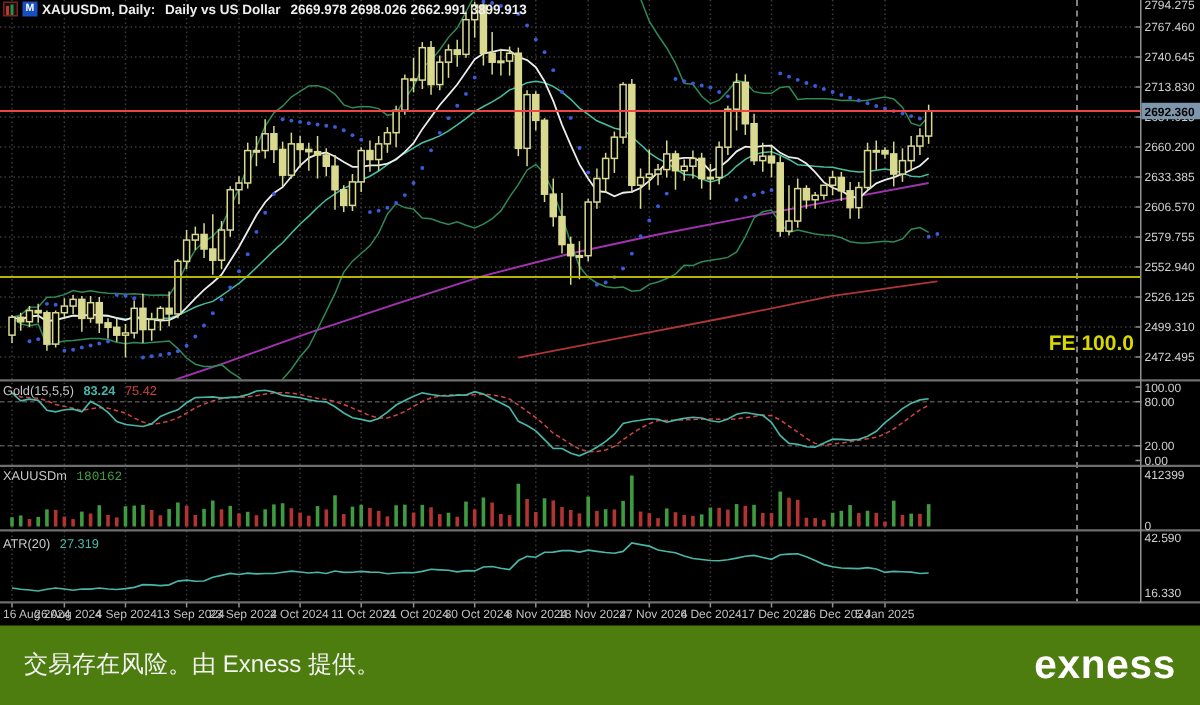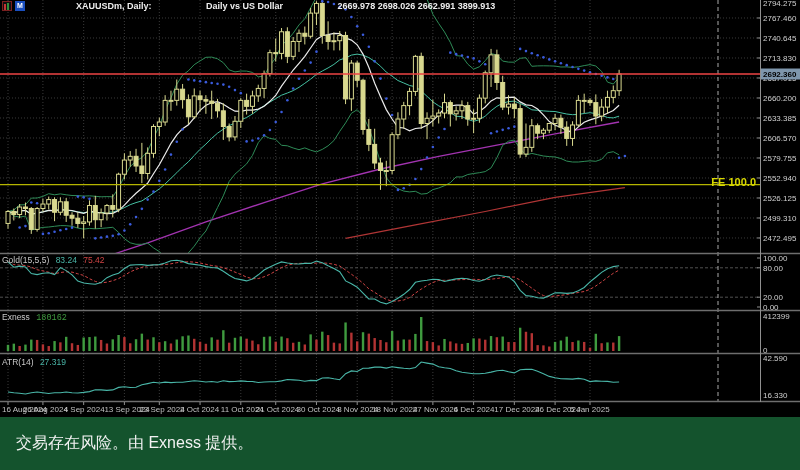--- a/index.html
+++ b/index.html
@@ -8,25 +8,25 @@
   .chart-wrap{position:absolute;top:0;left:0;width:800px;height:417px;}
   svg{display:block;background:#000;}
   .overlay{position:absolute;white-space:nowrap;pointer-events:none;}
   .titlebar{top:1px;left:2px;display:flex;align-items:center;gap:3px;}
   .ico{width:10px;height:10px;display:inline-block;position:relative;}
   .ico-chart{background:#111;border:1px solid #7a1f1f;box-sizing:border-box;}
   .ico-chart::before{content:"";position:absolute;left:1px;top:2px;width:2px;height:6px;background:#c03434;}
   .ico-chart::after{content:"";position:absolute;left:4px;top:1px;width:2px;height:7px;background:#2f8f3a;}
   .ico-mt{background:#1a4fbf;color:#fff;font-size:7px;font-weight:bold;text-align:center;line-height:10px;}
   .title-text{font-size:9px;font-weight:bold;color:#eee;letter-spacing:0;}
-  .title-text span{margin-right:4px;margin-left:48px;}
+  .title-text span{margin-right:4px;}
   .indlabel{font-size:8.5px;color:#c8c8c8;left:2px;}
   .indlabel .v1{margin-left:4px;}
-  .fe-label{font-size:11px;font-weight:bold;}
-  .footer{position:absolute;top:417px;left:0;width:800px;height:53px;background:#14532d;
+  .fe-label{font-size:14px;font-weight:bold;margin-top:44px;}
+  .footer{position:absolute;top:417px;left:0;width:800px;height:53px;background:#4d7c0f;
           display:flex;align-items:center;justify-content:space-between;padding:0 16px;box-sizing:border-box;gap:12px;}
   .disclaimer{color:#f2f2f2;font-size:16px;}
   .brand{color:#ffffff;font-size:27px;font-weight:600;letter-spacing:.5px;}
 </style>
 </head>
 <body>
 
 <div class="screen">
   <div class="chart-wrap">
     <svg id="chart" width="800" height="417">
@@ -609,33 +609,34 @@
       <span class="ico ico-mt">M</span>
       <span class="title-text">
         <span>XAUUSDm, Daily:</span>
         <span>Daily vs US Dollar</span>
         <span>2669.978 2698.026 2662.991 3899.913</span>
       </span>
     </div>
 
     <div class="overlay indlabel" style="top:255px;">
       <span>Gold(15,5,5)</span>
-      <span class="v1" style="color:#49b6a8;">83.24</span>
+      <span class="v1" style="color:#49b6a8;font-weight:bold;">83.24</span>
       <span class="v1" style="color:#cf4444;">75.42</span>
     </div>
 
     <div class="overlay indlabel" style="top:312px;">
-      <span>Exness</span>
+      <span>XAUUSDm</span>
       <span class="v1" style="color:#3f9b3f;font-family:Liberation Mono, monospace;">180162</span>
     </div>
 
     <div class="overlay indlabel" style="top:357px;">
-      <span>ATR(14)</span>
+      <span>ATR(20)</span>
       <span class="v1" style="color:#49b6a8;">27.319</span>
     </div>
 
     <div class="overlay fe-label" style="top:176px;right:44px;color:#d8d800;">FE 100.0</div>
   </div>
 
   <div class="footer">
     <div class="disclaimer">交易存在风险。由 Exness 提供。</div>
+    <div class="brand">exness</div>
   </div>
 </div>
 
 </body></html>

